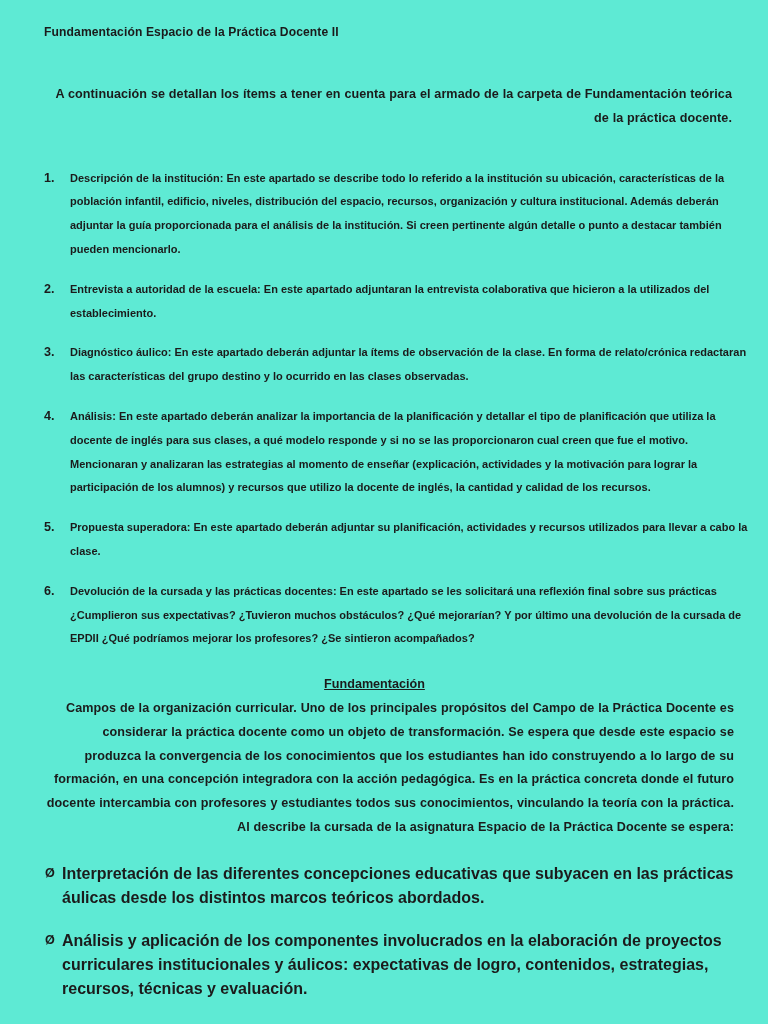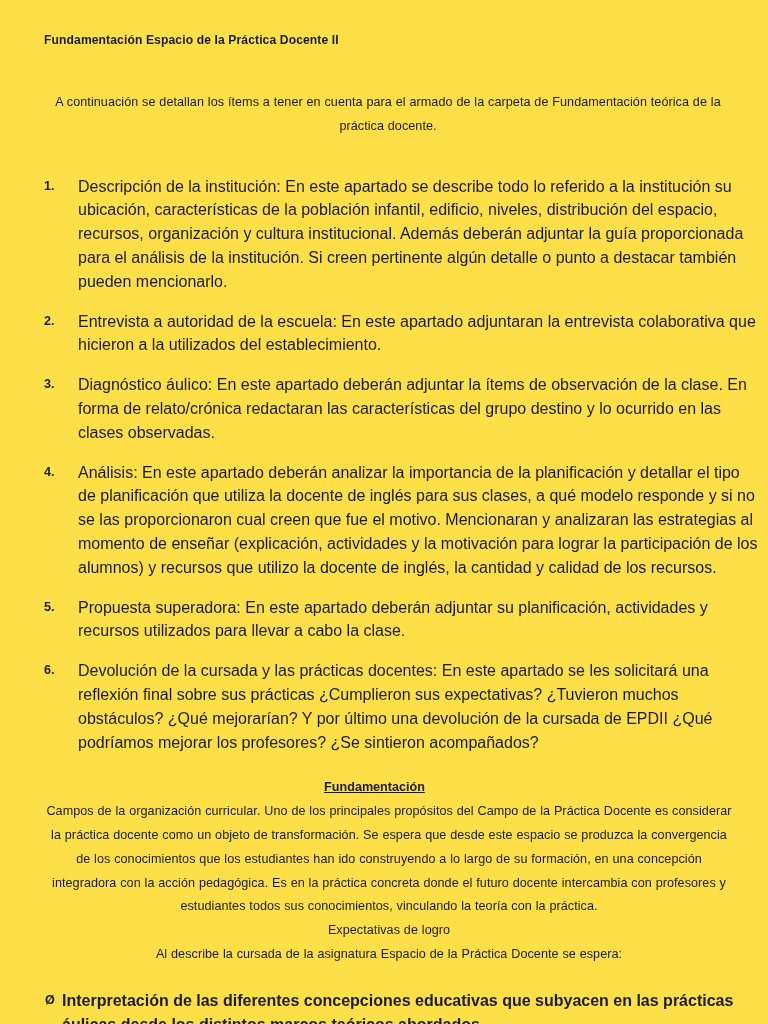--- a/index.html
+++ b/index.html
@@ -13,43 +13,43 @@
     overflow: hidden;
     font-family: "Liberation Sans", "DejaVu Sans", sans-serif;
     color: #1b1b1b;
     -webkit-font-smoothing: antialiased;
   }
 
   .page {
     position: relative;
     width: 768px;
     height: 1024px;
-    background: #fde047;
+    background: #5eead4;
     box-sizing: border-box;
-    padding: 32px 43px 0 44px;
+    padding: 24px 43px 0 44px;
   }
 
   .doc-title {
     font-size: 12.1px;
     font-weight: bold;
     line-height: 16px;
     letter-spacing: 0.01em;
     margin: 0 0 0 0;
     white-space: nowrap;
   }
 
   .spacer-lg { height: 43px; }
 
   p.para {
     font-size: 12.6px;
-    font-weight: normal;
+    font-weight: bold;
     line-height: 23.8px;
     margin: 0;
     letter-spacing: 0.005em;
-    text-align: center;
+    text-align: right;
     word-spacing: 0.02em;
   }
 
   .intro {
     width: 688px;
   }
 
   .list-block {
     margin-top: 36px;
   }
@@ -62,25 +62,24 @@
   }
   .list-item .num {
     position: absolute;
     left: 0;
     top: 0;
     font-size: 12.6px;
     font-weight: bold;
     line-height: 23.8px;
   }
   .list-item .body {
-    font-size: 16px;
-    font-weight: normal;
+    font-size: 11px;
+    font-weight: bold;
     line-height: 23.8px;
     display: block;
-    margin-left: 8px;
   }
 
   .section-heading {
     text-align: center;
     font-size: 12.6px;
     font-weight: bold;
     line-height: 23.8px;
     margin: 22px 0 0 0;
     padding-right: 20px;
     text-decoration: underline;
@@ -174,21 +173,20 @@
       <span class="body">Devolución de la cursada y las prácticas docentes: En este apartado  se les solicitará una reflexión final sobre sus prácticas ¿Cumplieron sus expectativas? ¿Tuvieron muchos obstáculos? ¿Qué mejorarían? Y  por último una devolución de la cursada de EPDII ¿Qué podríamos mejorar los profesores? ¿Se sintieron acompañados?</span>
     </div>
 
   </div>
 
   <p class="section-heading">Fundamentación</p>
 
 
   <p class="para body-para">Campos de la organización curricular. Uno de los principales propósitos del Campo de la Práctica Docente es considerar la práctica docente como un objeto de transformación. Se espera que desde este espacio se produzca la convergencia de los conocimientos que los estudiantes han ido construyendo a lo largo de su formación, en una concepción integradora con la acción pedagógica. Es en la práctica concreta donde el futuro docente  intercambia con profesores y estudiantes todos sus conocimientos, vinculando la teoría con la práctica.</p>
 
-  <p class="para sub-heading">Expectativas de logro</p>
 
   <p class="para sub-line">Al describe la cursada de la asignatura  Espacio de la Práctica Docente se espera:</p>
 
   <div class="bullet-block">
 
     <div class="bullet-item">
       <span class="glyph">Ø</span>
       <span class="body">Interpretación de las diferentes concepciones educativas que subyacen en las prácticas áulicas desde los distintos marcos teóricos abordados.</span>
     </div>
 

